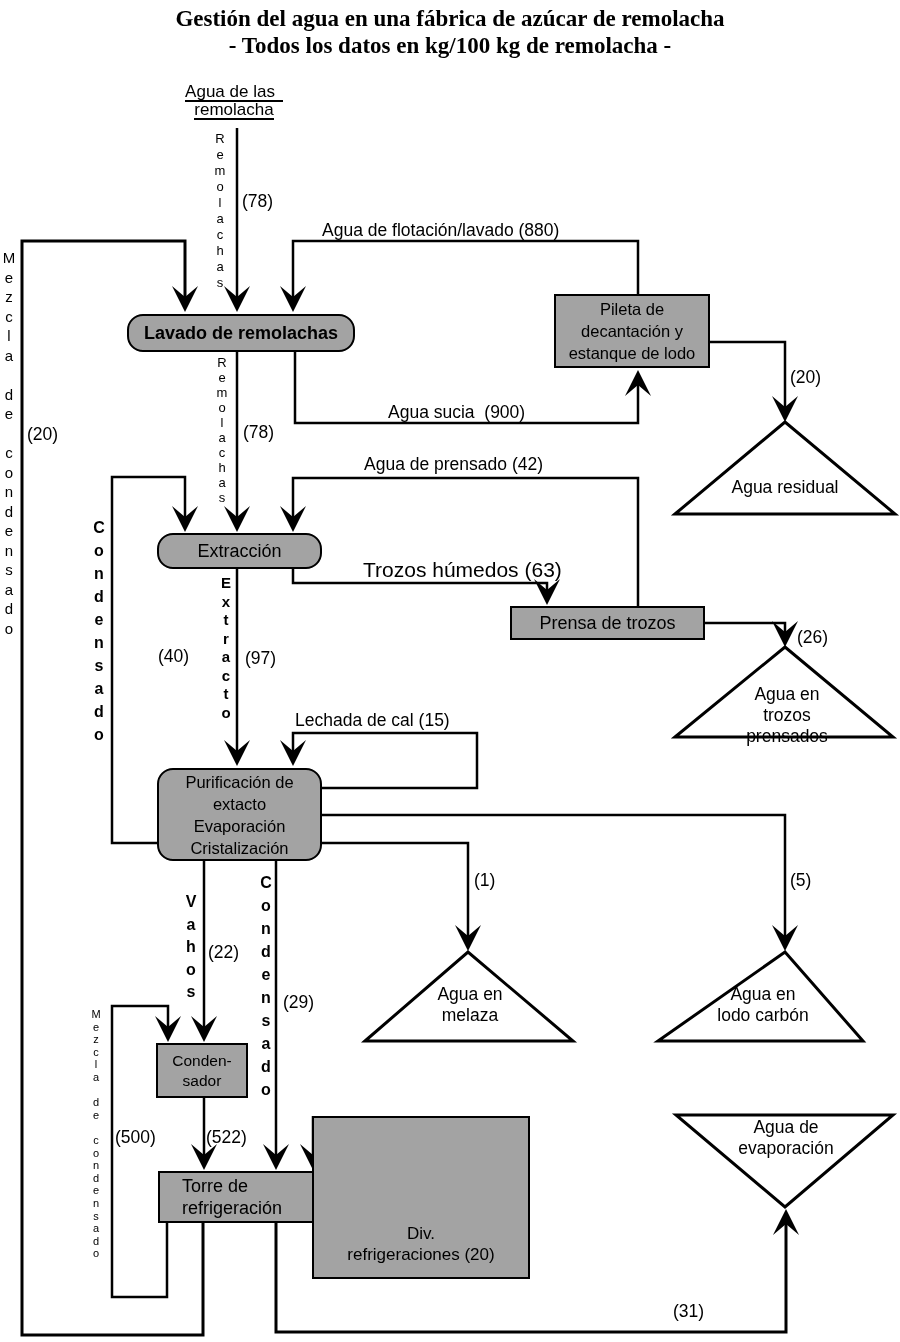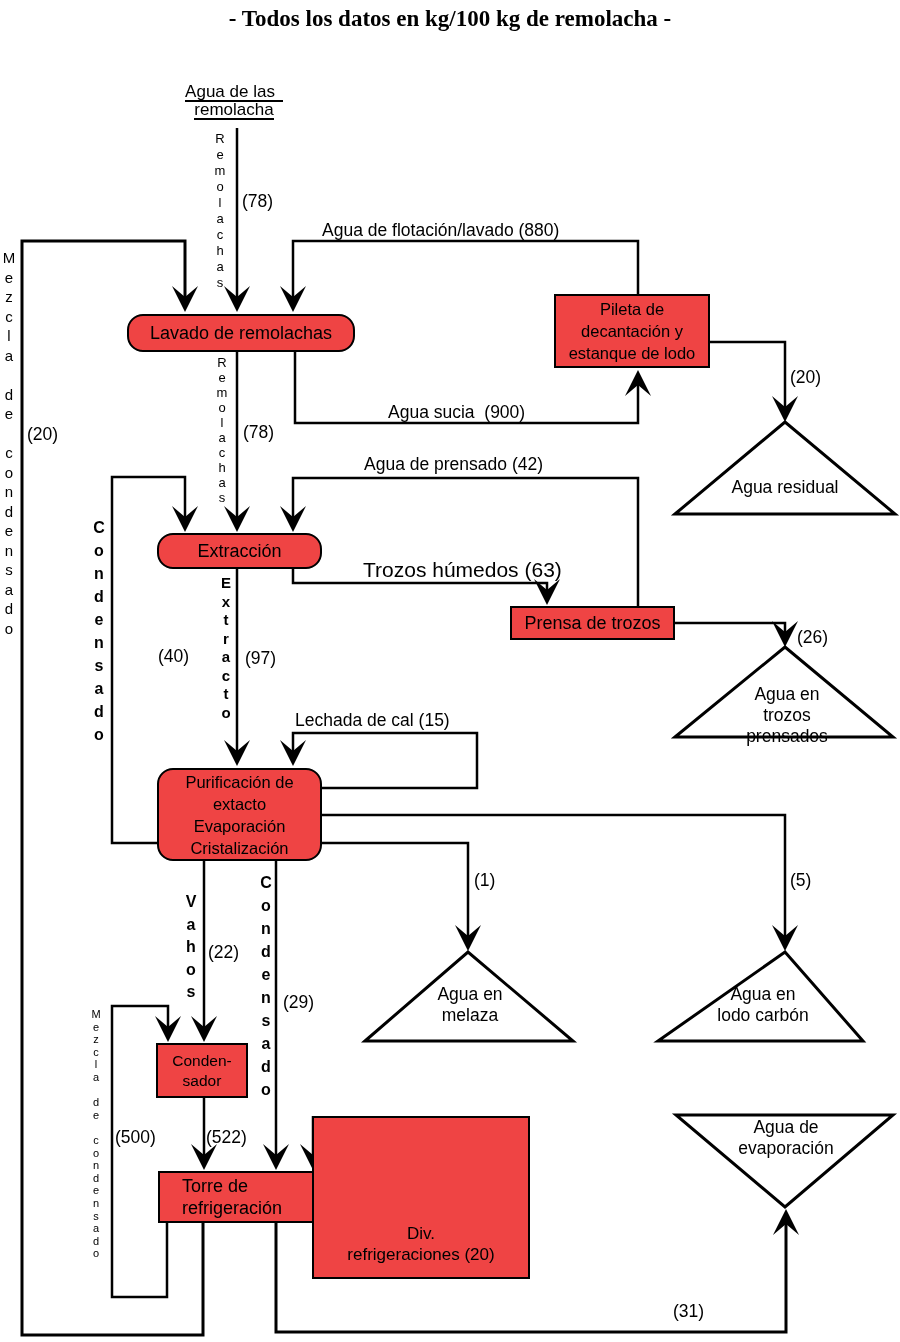--- a/index.html
+++ b/index.html
@@ -7,21 +7,21 @@
     position:relative;width:900px;height:1342px;background:#fff;
     font-family:"Liberation Sans",sans-serif;color:#000;overflow:hidden;
   }
   #diagram-svg{position:absolute;left:0;top:0;z-index:1;}
   .title-block{
     position:absolute;left:15px;top:5px;width:870px;text-align:center;
     font-family:"Liberation Serif",serif;font-weight:bold;font-size:23px;line-height:27px;
     z-index:4;
   }
   .node{
-    position:absolute;box-sizing:border-box;border:2.5px solid #000;background:#ef4444;
+    position:absolute;box-sizing:border-box;border:2.5px solid #000;background:#a3a3a3;
     display:flex;flex-direction:column;justify-content:center;align-items:center;
     text-align:center;z-index:3;
   }
   .node.rounded{border-radius:16px;}
   .node.align-left{align-items:flex-start;text-align:left;}
   .node.valign-bottom{justify-content:flex-end;}
   .lbl{position:absolute;white-space:pre;z-index:4;line-height:19px;}
   .sink-label{position:absolute;transform:translateX(-50%);text-align:center;z-index:4;line-height:21px;}
   .vlbl{position:absolute;transform:translateX(-50%);display:flex;flex-direction:column;align-items:center;z-index:4;}
   .vlbl span{display:block;text-align:center;}
@@ -74,20 +74,21 @@
       <path d="M785 951 L772 925 L785 936 L798 925 Z" fill="#000000" stroke="none"></path>
       <path d="M168 1042 L155 1016 L168 1027 L181 1016 Z" fill="#000000" stroke="none"></path>
       <path d="M204 1042 L191 1016 L204 1027 L217 1016 Z" fill="#000000" stroke="none"></path>
       <path d="M204 1170 L191 1144 L204 1155 L217 1144 Z" fill="#000000" stroke="none"></path>
       <path d="M276 1170 L263 1144 L276 1155 L289 1144 Z" fill="#000000" stroke="none"></path>
       <path d="M313 1170 L300 1144 L313 1155 L326 1144 Z" fill="#000000" stroke="none"></path>
       <path d="M786 1209 L773 1235 L786 1224 L799 1235 Z" fill="#000000" stroke="none"></path>
     </svg>
 
   <div class="title-block">
+    <div>Gestión del agua en una fábrica de azúcar de remolacha</div>
     <div>- Todos los datos en kg/100 kg de remolacha -</div>
   </div>
 
   <div class="src-label" style="left:178px;top:84px;width:112px;font-size:17px;line-height:16px;">
     <span class="u" style="padding-right:8px;">Agua de las </span><br>
     <span class="u">remolacha</span>
   </div>
 <div class="sink-label" style="left: 785px; top: 477px; font-size: 17.5px;">
       <div>Agua residual</div>
     </div>
@@ -100,32 +101,32 @@
       <div>melaza</div>
     </div>
     <div class="sink-label" style="left: 763px; top: 984px; font-size: 17.5px;">
       <div>Agua en</div>
       <div>lodo carbón</div>
     </div>
     <div class="sink-label" style="left: 786px; top: 1117px; font-size: 17.5px;">
       <div>Agua de</div>
       <div>evaporación</div>
     </div>
-    <div class="node rounded" style="left: 127px; top: 314px; width: 228px; height: 38px; font-size: 18px; line-height: 20px;">
+    <div class="node rounded" style="left: 127px; top: 314px; width: 228px; height: 38px; font-size: 18px; line-height: 20px; font-weight: bold;">
       <div>Lavado de remolachas</div>
     </div>
     <div class="node" style="left: 554px; top: 294px; width: 156px; height: 74px; font-size: 16.5px; line-height: 22px;">
       <div>Pileta de</div>
       <div>decantación y</div>
       <div>estanque de lodo</div>
     </div>
     <div class="node rounded" style="left: 157px; top: 533px; width: 165px; height: 36px; font-size: 18px; line-height: 20px;">
       <div>Extracción</div>
     </div>
-    <div class="node" style="left: 510px; top: 606px; width: 165px; height: 34px; font-size: 18px; line-height: 20px;">
+    <div class="node" style="left: 510px; top: 606px; width: 195px; height: 34px; font-size: 18px; line-height: 20px;">
       <div>Prensa de trozos</div>
     </div>
     <div class="node rounded" style="left: 157px; top: 768px; width: 165px; height: 93px; font-size: 16.5px; line-height: 22px;">
       <div>Purificación de</div>
       <div>extacto</div>
       <div>Evaporación</div>
       <div>Cristalización</div>
     </div>
     <div class="node" style="left: 156px; top: 1043px; width: 92px; height: 55px; font-size: 15.5px; line-height: 20px;">
       <div>Conden-</div>

